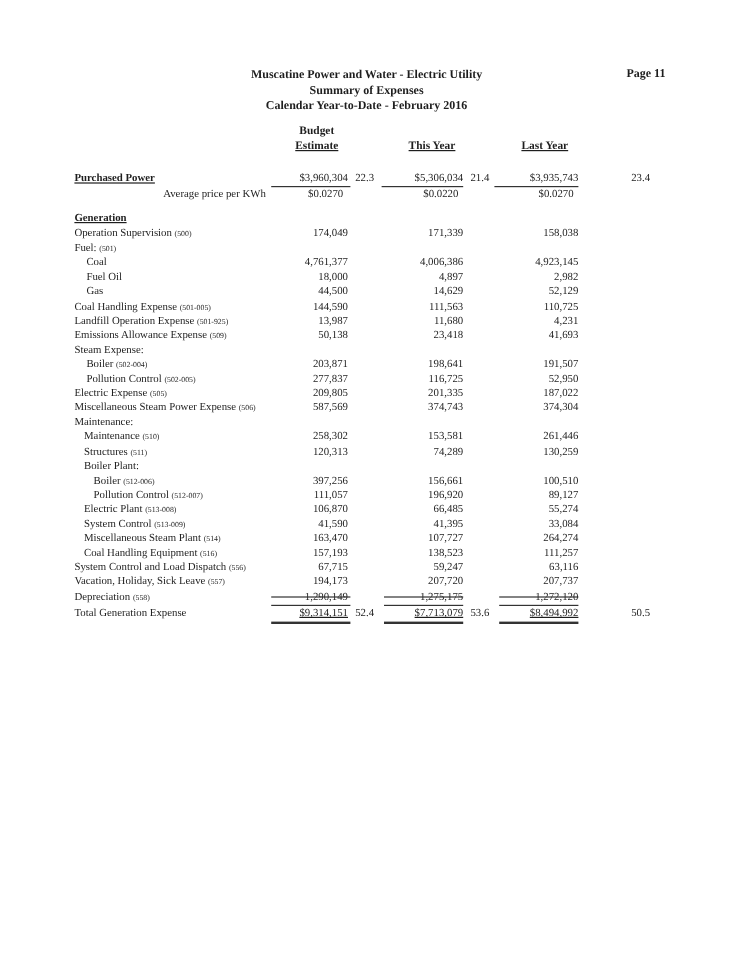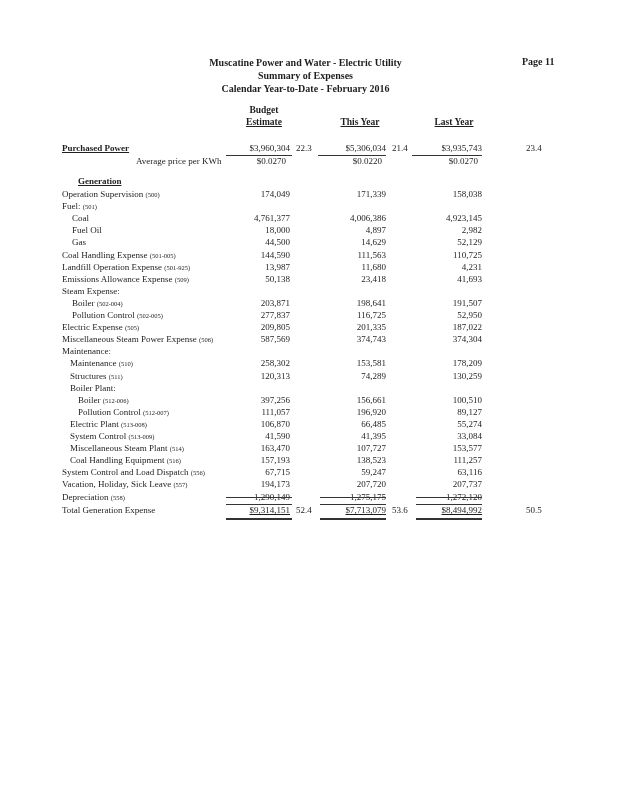--- a/index.html
+++ b/index.html
@@ -58,21 +58,21 @@
 <div class="rule" style="top:155px;left:318px;width:68px;"></div>
 <div class="rule" style="top:155px;left:412px;width:70px;"></div>
 <div class="row" style="top:155px;">
   <span class="lbl" style="left:136px;">Average price per KWh</span>
   <span class="num c1" style="width:60px;">$0.0270</span>
   <span class="num c2" style="width:60px;">$0.0220</span>
   <span class="num c3" style="width:60px;">$0.0270</span>
 </div>
 
 <div class="row" style="top:175px;">
-  <span class="lbl bold ul" style="left:62px;margin-left:16px;">Generation</span>
+  <span class="lbl bold ul" style="left:62px;">Generation</span>
 </div>
 
 <div id="gen-rows">
     <div class="row" style="top: 188px;">
       <span class="lbl" style="left: 62px;"><span>Operation Supervision</span> <span class="code">(500)</span></span>
       <span class="num c1">174,049</span>
       <span class="num c2">171,339</span>
       <span class="num c3">158,038</span>
     </div>
     <div class="row" style="top: 200.1px;">
@@ -150,21 +150,21 @@
     <div class="row" style="top: 345.3px;">
       <span class="lbl" style="left: 62px;"><span>Maintenance:</span> <span class="code"></span></span>
       <span class="num c1"></span>
       <span class="num c2"></span>
       <span class="num c3"></span>
     </div>
     <div class="row" style="top: 357.4px;">
       <span class="lbl" style="left: 70px;"><span>Maintenance</span> <span class="code">(510)</span></span>
       <span class="num c1">258,302</span>
       <span class="num c2">153,581</span>
-      <span class="num c3">178,209</span>
+      <span class="num c3">261,446</span>
     </div>
     <div class="row" style="top: 369.5px;">
       <span class="lbl" style="left: 70px;"><span>Structures</span> <span class="code">(511)</span></span>
       <span class="num c1">120,313</span>
       <span class="num c2">74,289</span>
       <span class="num c3">130,259</span>
     </div>
     <div class="row" style="top: 381.6px;">
       <span class="lbl" style="left: 70px;"><span>Boiler Plant:</span> <span class="code"></span></span>
       <span class="num c1"></span>
@@ -192,21 +192,21 @@
     <div class="row" style="top: 430px;">
       <span class="lbl" style="left: 70px;"><span>System Control</span> <span class="code">(513-009)</span></span>
       <span class="num c1">41,590</span>
       <span class="num c2">41,395</span>
       <span class="num c3">33,084</span>
     </div>
     <div class="row" style="top: 442.1px;">
       <span class="lbl" style="left: 70px;"><span>Miscellaneous Steam Plant</span> <span class="code">(514)</span></span>
       <span class="num c1">163,470</span>
       <span class="num c2">107,727</span>
-      <span class="num c3">153,577</span>
+      <span class="num c3">264,274</span>
     </div>
     <div class="row" style="top: 454.2px;">
       <span class="lbl" style="left: 70px;"><span>Coal Handling Equipment</span> <span class="code">(516)</span></span>
       <span class="num c1">157,193</span>
       <span class="num c2">138,523</span>
       <span class="num c3">111,257</span>
     </div>
     <div class="row" style="top: 466.3px;">
       <span class="lbl" style="left: 62px;"><span>System Control and Load Dispatch</span> <span class="code">(556)</span></span>
       <span class="num c1">67,715</span>

